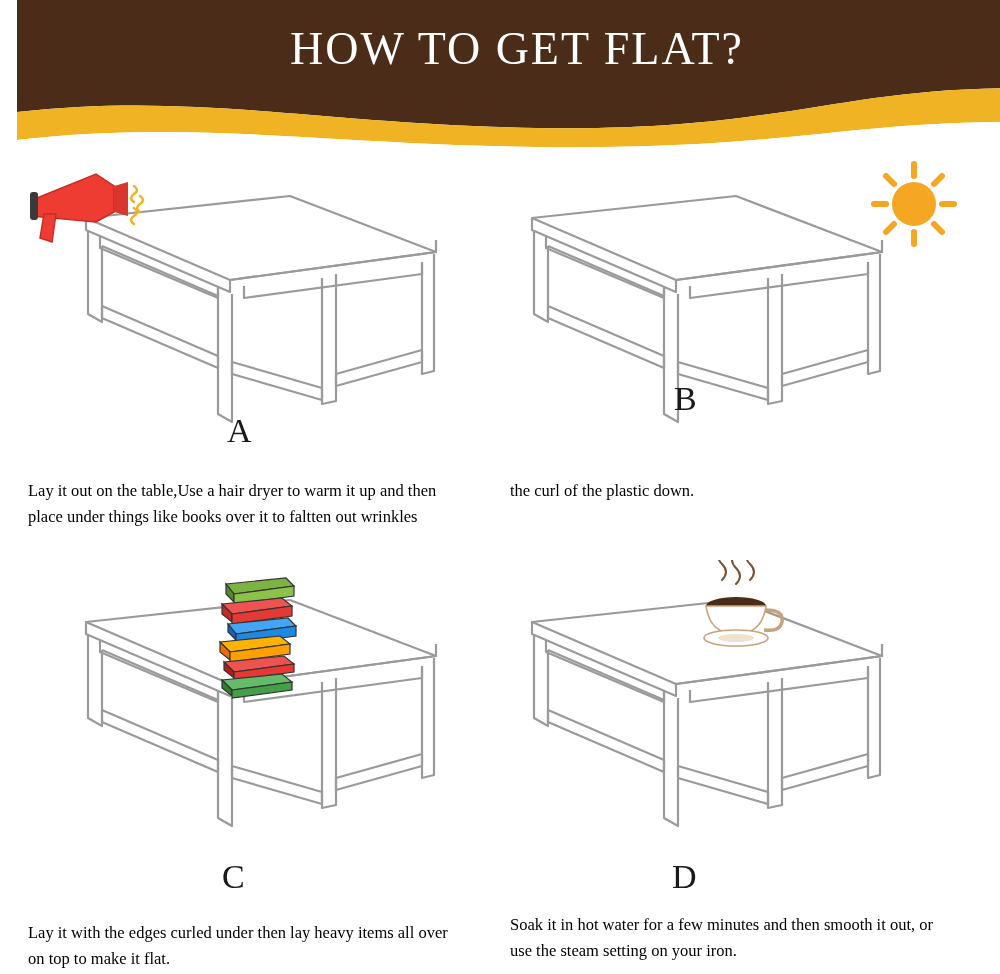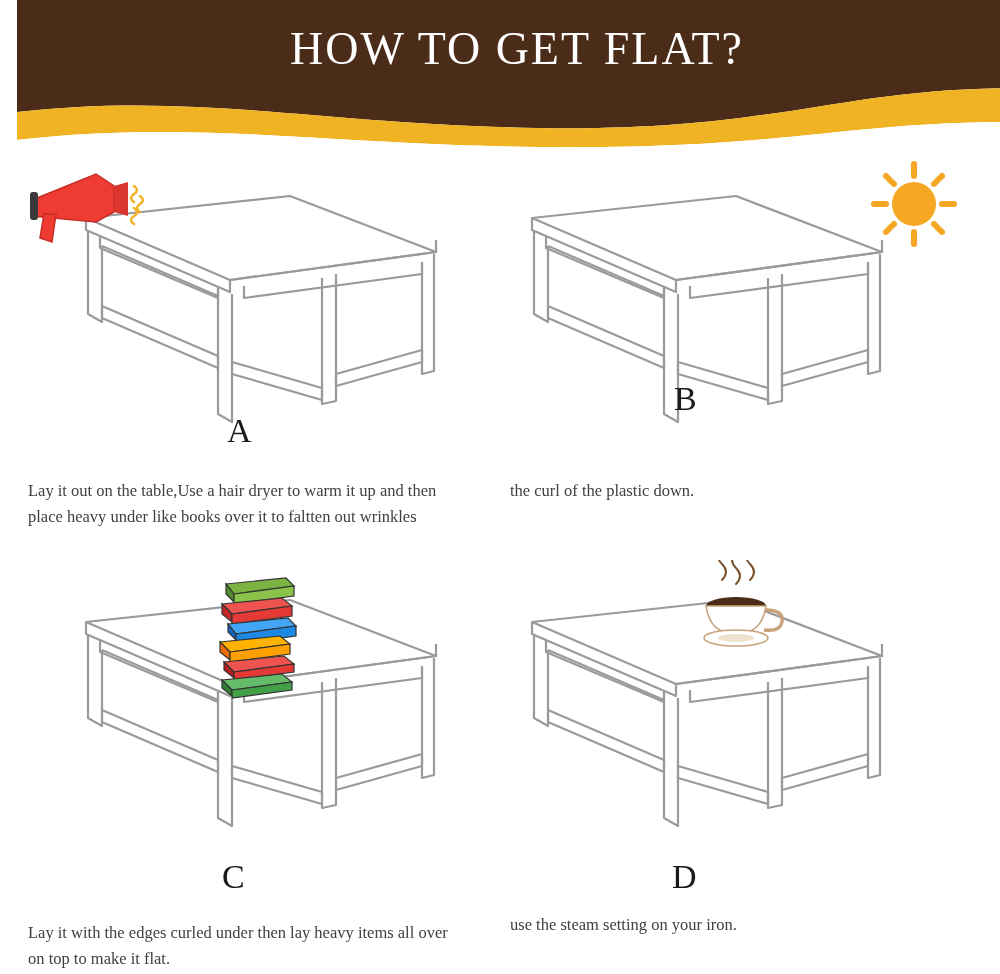--- a/index.html
+++ b/index.html
@@ -77,21 +77,21 @@
   .panel.p-c .panel-letter { left: 200px; top: 708px; }
   .panel.p-d .panel-letter { left: 168px; top: 708px; }
 
   .panel-caption {
     position: absolute;
     left: 6px;
     width: 462px;
     font-family: "Liberation Serif", serif;
     font-size: 16.5px;
     line-height: 1.55;
-    color: #404040;
+    color: #000000;
   }
   .panel.p-a .panel-caption { top: 322px; }
   .panel.p-b .panel-caption { top: 322px; }
   .panel.p-c .panel-caption { top: 762px; }
   .panel.p-d .panel-caption { top: 762px; }
 
   
   .panel.p-c .panel-letter,
   .panel.p-d .panel-letter,
   .panel.p-c .panel-caption,
@@ -150,21 +150,21 @@
         <g stroke="#f0b323" stroke-width="2.6" fill="none" stroke-linecap="round">
           <path d="M112,30 q6,4 0,8 q-6,4 0,8"></path>
           <path d="M118,40 q6,4 0,8 q-6,4 0,8"></path>
           <path d="M112,52 q6,4 0,8 q-6,4 0,8"></path>
         </g>
       </g>
     </svg>
     <div class="panel-letter">A</div>
     <div class="panel-caption">
       <span class="line">Lay it out on the table,Use a hair dryer to warm it up and then</span>
-      <span class="line">place heavy under like books over it to faltten out wrinkles</span>
+      <span class="line">place under things like books over it to faltten out wrinkles</span>
     </div>
   </div>
 
   <div class="panel p-b">
     <svg class="panel-art" viewBox="0 0 474 300">
       <g fill="none" stroke="#9a9a9a" stroke-width="2.2" stroke-linejoin="round">
         <path d="M28,62 L232,40 L378,96 L172,124 Z"></path>
         <path d="M28,62 L28,74 L172,136 L172,124"></path>
         <path d="M172,124 L378,96 L378,84"></path>
         <path d="M42,80 L42,92 L160,142 L160,130"></path>
@@ -278,17 +278,18 @@
         </g>
         <ellipse cx="232" cy="46" rx="30" ry="9" fill="#4a2c18"></ellipse>
         <path d="M202,46 q4,28 30,28 q26,0 30,-28 Z" fill="#ffffff" stroke="#c7a27a" stroke-width="1.6"></path>
         <path d="M262,50 q18,0 16,12 q-2,10 -18,8" fill="none" stroke="#c7a27a" stroke-width="3.5"></path>
         <ellipse cx="232" cy="78" rx="32" ry="8" fill="#ffffff" stroke="#c7a27a" stroke-width="1.6"></ellipse>
         <ellipse cx="232" cy="78" rx="18" ry="4" fill="#efe2cf"></ellipse>
       </g>
     </svg>
     <div class="panel-letter">D</div>
     <div class="panel-caption">
+      <span class="line">Soak it in hot water for a few minutes and then smooth it out, or</span>
       <span class="line">use the steam setting on your iron.</span>
     </div>
   </div>
 
 </div>
 
 </body></html>

